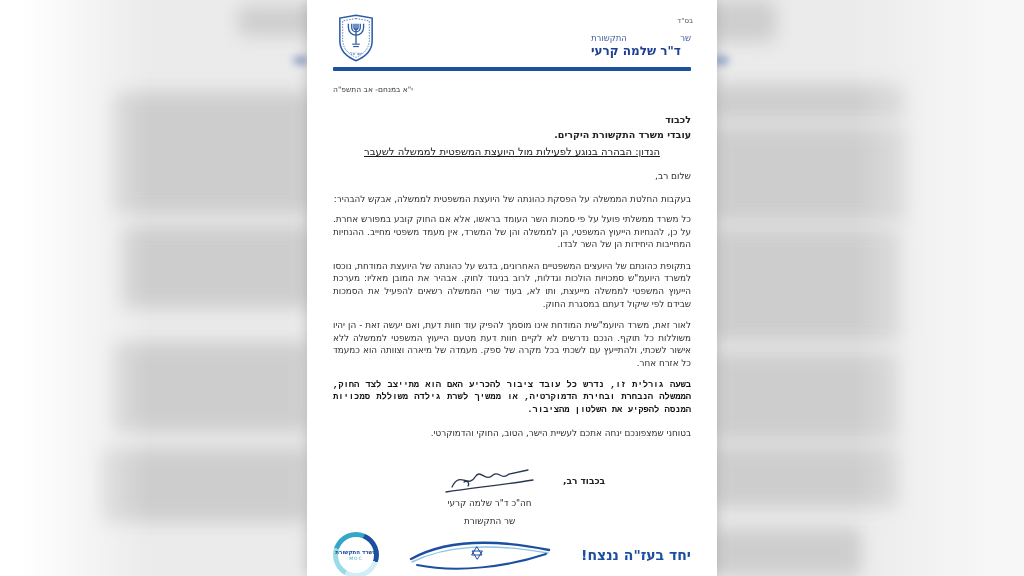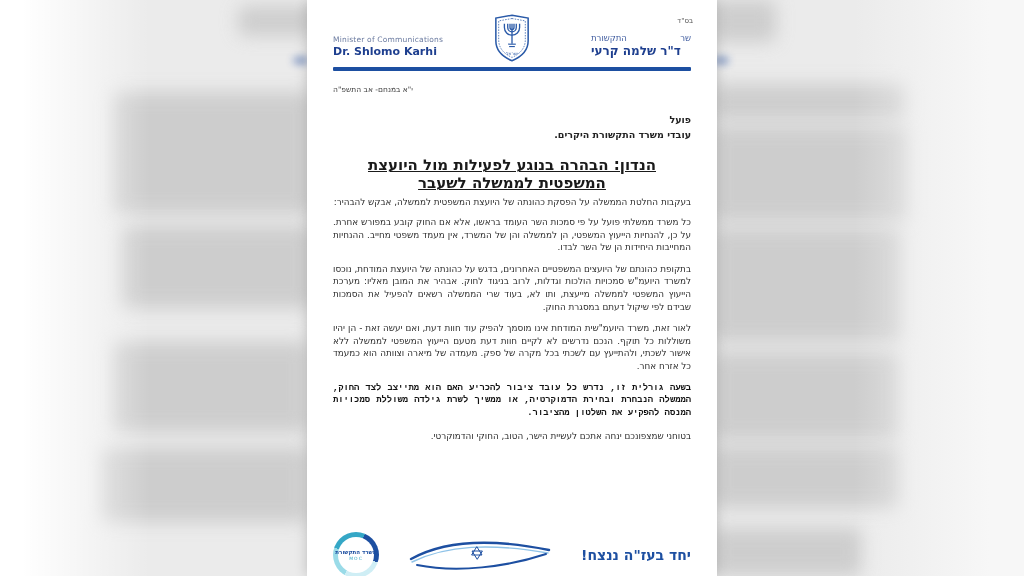--- a/index.html
+++ b/index.html
@@ -43,24 +43,24 @@
   .h-emblem { width:38px; height:48px; flex:0 0 auto; margin:0 4px; }
   .h-he { flex:1; direction:rtl; display:flex; flex-direction:column; align-items:flex-start; padding-bottom:4px; }
   .h-he-inner { width:100px; }
   .h-he .t { display:flex; justify-content:space-between; font-size:8.5px; color:#3d5a9e; }
   .h-he .n { font-size:12px; font-weight:bold; color:#1e3f8f; margin-top:1px; text-align:left; direction:rtl; }
   .rule { height:4px; background:#1d4fa1; margin-top:5px; border-radius:1px; }
 
   .dates { margin-top:13px; direction:rtl; text-align:left; font-size:7.5px; color:#3c3c3c; line-height:11px; }
   .recipient { margin-top:17px; direction:rtl; text-align:right; font-size:9.5px; font-weight:bold;
                color:#222; line-height:15px; }
-  .subject { margin-top:14px; direction:rtl; text-align:center; font-size:15px; font-weight:bold;
+  .subject { margin-top:4px; direction:rtl; text-align:center; font-size:10px; font-weight:normal;
              color:#1a1a1a; text-decoration:underline; }
   .greeting { margin-top:14px; direction:rtl; text-align:right; font-size:9px; color:#2a2a2a; }
-  .intro { margin-top:5px; direction:rtl; text-align:right; font-size:8.8px; color:#2a2a2a; }
+  .intro { margin-top:13px; direction:rtl; text-align:right; font-size:8.8px; color:#2a2a2a; }
   .para { margin-top:9px; direction:rtl; text-align:justify; font-size:8.8px; color:#2a2a2a; line-height:12.6px; }
   .para.tight { }
   .para.bold { font-weight:bold; color:#111;font-family:Liberation Mono, monospace; }
   .closing { margin-top:12px; direction:rtl; text-align:right; font-size:8.8px; color:#2a2a2a; }
 
   .sign-row { margin-top:24px; direction:rtl; display:flex; align-items:flex-start; gap:26px; padding-right:86px; }
   .signoff { font-size:9px; font-weight:bold; color:#222; margin-top:14px; white-space:nowrap; }
   .sig-block { display:flex; flex-direction:column; align-items:center; }
   .sig-scribble { width:95px; height:34px; }
   .sig-name { font-size:8.8px; color:#2a2a2a; margin-top:2px; }
@@ -101,24 +101,20 @@
     <div class="bg-fade-left"></div>
     <div class="bg-fade-right"></div>
   </div>
 
   <div class="page">
     <div class="letter">
 
       <div class="bsd">בס"ד</div>
 
       <div class="header">
-        <div class="h-en">
-          <div class="t">Minister of Communications</div>
-          <div class="n">Dr. Shlomo Karhi</div>
-        </div>
 
         <svg class="h-emblem" viewBox="0 0 40 50">
           <path d="M20 1 L37 4 V28 Q37 42 20 49 Q3 42 3 28 V4 Z" fill="#ffffff" stroke="#2a5aa8" stroke-width="1.6"></path>
           <path d="M20 4.5 L34 7 V27 Q34 39 20 45.5 Q6 39 6 27 V7 Z" fill="none" stroke="#2a5aa8" stroke-width="0.8" stroke-dasharray="1.6 1.3"></path>
           <g stroke="#2a5aa8" stroke-width="1.4" fill="none">
             <line x1="20" y1="10" x2="20" y2="31"></line>
             <path d="M12 10 v4 a8 8 0 0 0 16 0 v-4"></path>
             <path d="M15.5 10 v4 a4.5 4.5 0 0 0 9 0 v-4"></path>
             <path d="M17.9 10 v4 a2.1 2.1 0 0 0 4.2 0 v-4"></path>
           </g>
@@ -140,35 +136,50 @@
         </div>
       </div>
 
       <div class="rule"></div>
 
       <div class="dates">
         <div>י"א במנחם- אב התשפ"ה</div>
       </div>
 
       <div class="recipient">
-        <div>פועל</div>
+        <div>לכבוד</div>
         <div>עובדי משרד התקשורת היקרים.</div>
       </div>
 
       <div class="subject">הנדון: הבהרה בנוגע לפעילות מול היועצת המשפטית לממשלה לשעבר</div>
 
+      <div class="greeting">שלום רב,</div>
       <div class="intro">בעקבות החלטת הממשלה על הפסקת כהונתה של היועצת המשפטית לממשלה, אבקש להבהיר:</div>
 
       <div class="para">כל משרד ממשלתי פועל על פי סמכות השר העומד בראשו, אלא אם החוק קובע במפורש אחרת. על כן, להנחיות הייעוץ המשפטי, הן לממשלה והן של המשרד, אין מעמד משפטי מחייב. ההנחיות המחייבות היחידות הן של השר לבדו.</div>
       <div class="para tight">בתקופת כהונתם של היועצים המשפטיים האחרונים, בדגש על כהונתה של היועצת המודחת, נוכסו למשרד היועמ"ש סמכויות הולכות וגדלות, לרוב בניגוד לחוק. אבהיר את המובן מאליו: מערכת הייעוץ המשפטי לממשלה מייעצת, ותו לא, בעוד שרי הממשלה רשאים להפעיל את הסמכות שבידם לפי שיקול דעתם במסגרת החוק.</div>
       <div class="para tight">לאור זאת, משרד היועמ"שית המודחת אינו מוסמך להפיק עוד חוות דעת, ואם יעשה זאת - הן יהיו משוללות כל תוקף. הנכם נדרשים לא לקיים חוות דעת מטעם הייעוץ המשפטי לממשלה ללא אישור לשכתי, ולהתייעץ עם לשכתי בכל מקרה של ספק. מעמדה של מיארה וצוותה הוא כמעמד כל אזרח אחר.</div>
       <div class="para tight bold">בשעה גורלית זו, נדרש כל עובד ציבור להכריע האם הוא מתייצב לצד החוק, הממשלה הנבחרת ובחירת הדמוקרטיה, או ממשיך לשרת גילדה משוללת סמכויות המנסה להפקיע את השלטון מהציבור.</div>
 
       <div class="closing">בטוחני שמצפונכם ינחה אתכם לעשיית הישר, הטוב, החוקי והדמוקרטי.</div>
 
+      <div class="sign-row">
+        <div class="signoff">בכבוד רב,</div>
+        <div class="sig-block">
+          <svg class="sig-scribble" viewBox="0 0 95 34">
+            <g stroke="#2a3550" stroke-width="1.3" fill="none" stroke-linecap="round">
+              <path d="M10 25 C 18 8, 26 27, 33 15 C 39 6, 43 21, 51 13 C 57 8, 59 19, 67 12 L 86 8"></path>
+              <path d="M4 30 C 30 26, 60 23, 91 18"></path>
+              <path d="M22 20 c 3 -2, 6 1, 4 4"></path>
+            </g>
+          </svg>
+          <div class="sig-name">חה"כ ד"ר שלמה קרעי</div>
+          <div class="sig-title">שר התקשורת</div>
+        </div>
+      </div>
 
       <div class="footer">
         <div class="moc-logo">
           <div class="moc-text">
             <div class="a">משרד התקשורת</div>
             <div class="b">MOC</div>
           </div>
         </div>
 
         <svg class="swoosh" viewBox="0 0 150 42">

